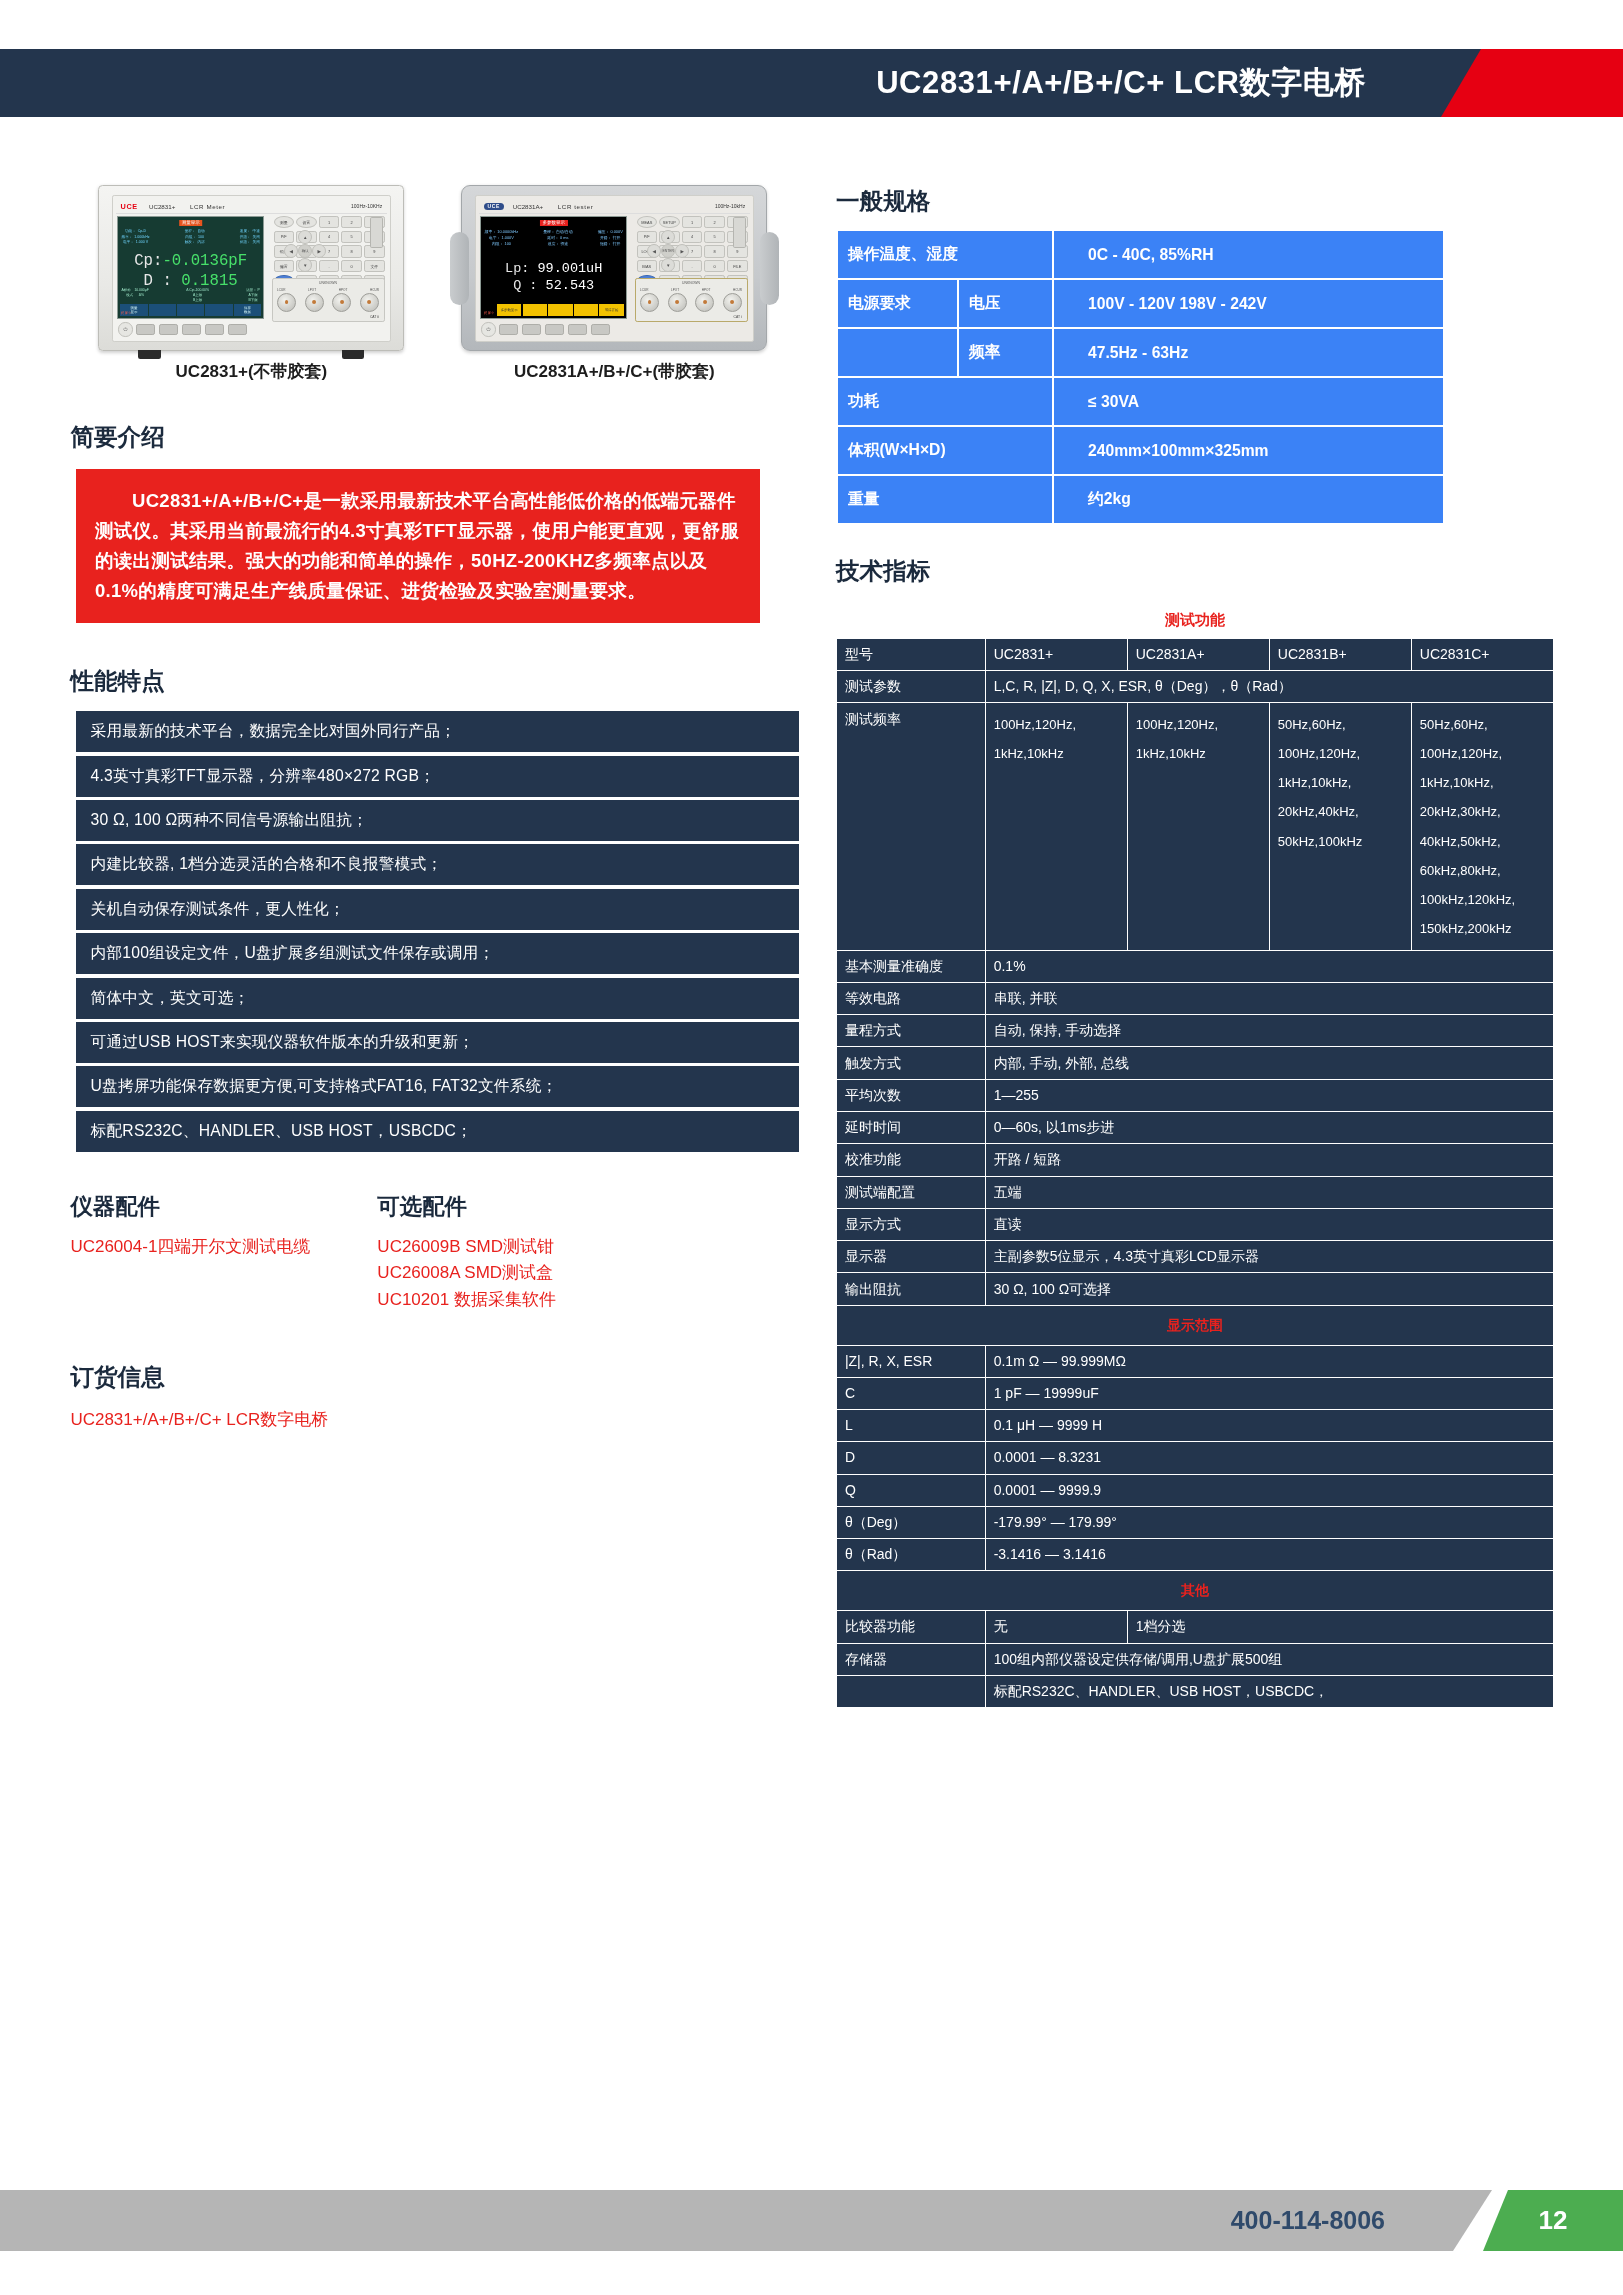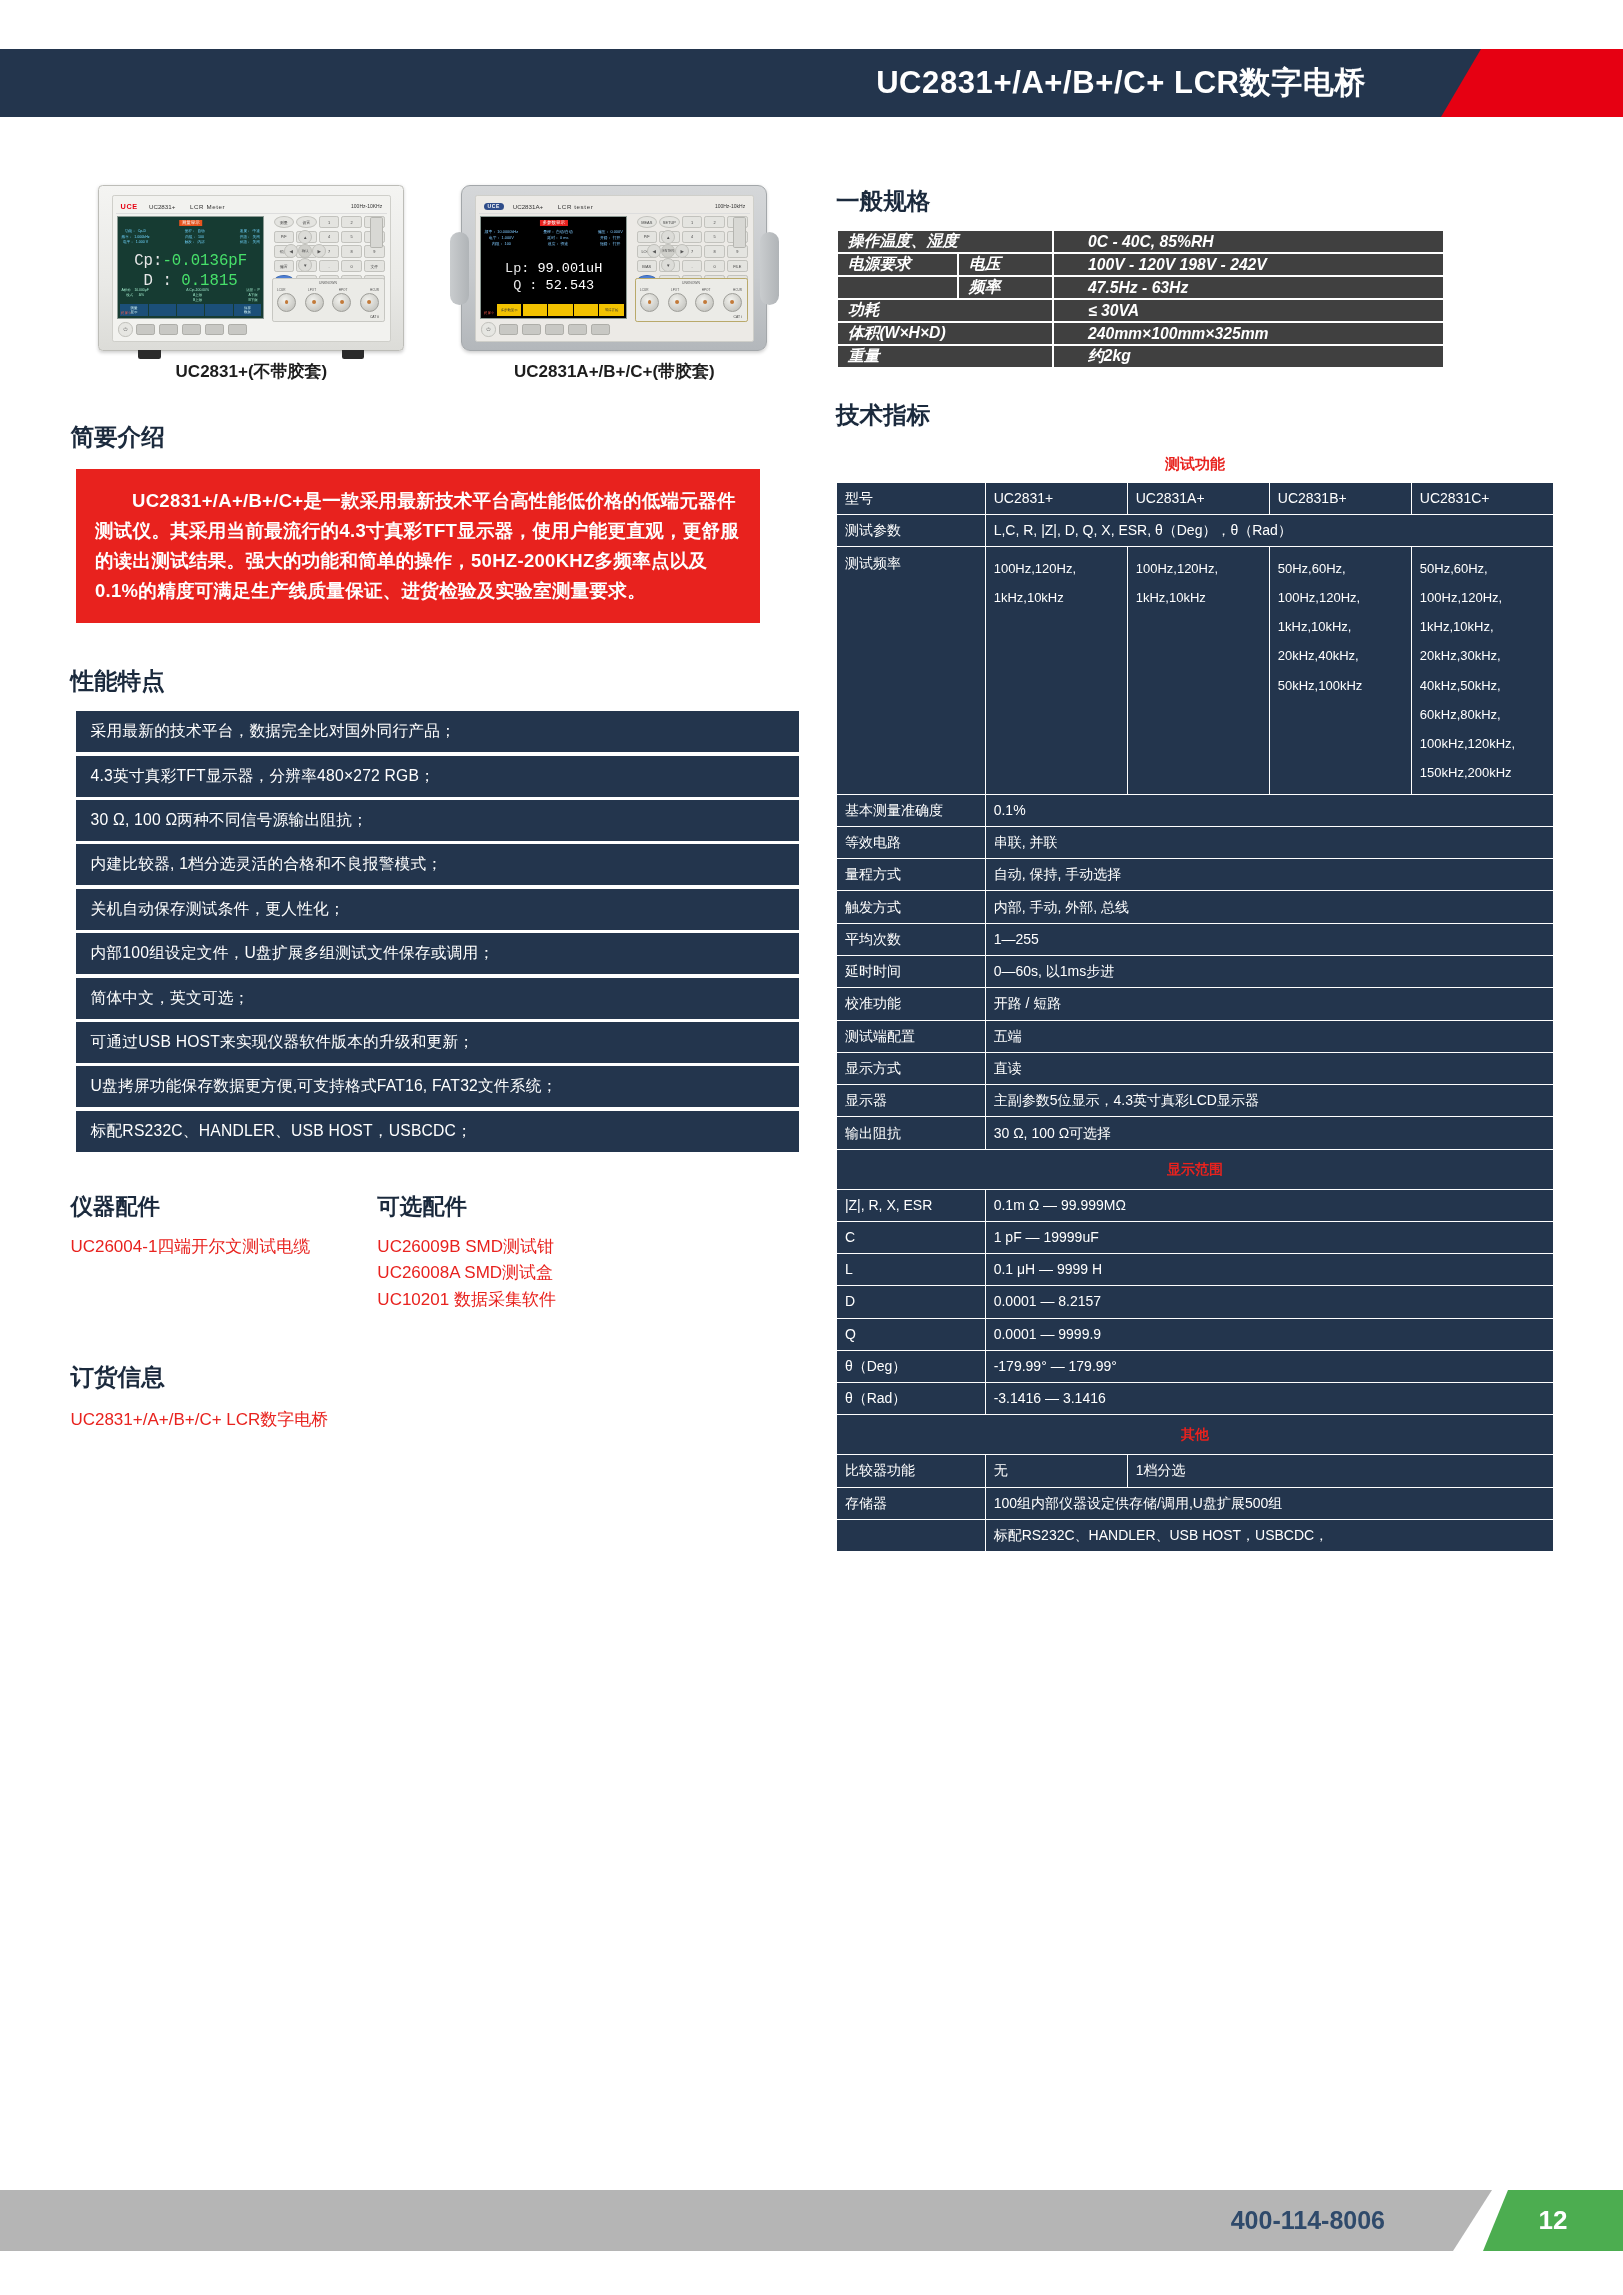--- a/index.html
+++ b/index.html
@@ -289,27 +289,26 @@
   }
 
   
   table.gen {
     border-collapse: separate;
     border-spacing: 2.2px;
     width: 609px;
     margin-top: 12.3px;
   }
   table.gen td {
-    background: #404040;
+    background: #3b82f6;
     color: #ffffff;
     font-size: 15.7px;
-    padding: 0 10px;
+    padding: 13px 10px;
     font-weight: 600;
     white-space: nowrap;
-    font-style: italic;
   }
   table.gen td.val { padding-left: 34px; }
 
   
   table.tech {
     border-collapse: separate;
     border-spacing: 1.7px;
     width: 718px;
     table-layout: fixed;
     margin-top: 7.9px;
@@ -774,21 +773,21 @@
     <tr>
       <td class="k">C</td>
       <td colspan="4">1 pF — 19999uF</td>
     </tr>
     <tr>
       <td class="k">L</td>
       <td colspan="4">0.1 μH — 9999 H</td>
     </tr>
     <tr>
       <td class="k">D</td>
-      <td colspan="4">0.0001 — 8.2157</td>
+      <td colspan="4">0.0001 — 8.3231</td>
     </tr>
     <tr>
       <td class="k">Q</td>
       <td colspan="4">0.0001 — 9999.9</td>
     </tr>
     <tr>
       <td class="k">θ（Deg）</td>
       <td colspan="4">-179.99° — 179.99°</td>
     </tr>
     <tr>

